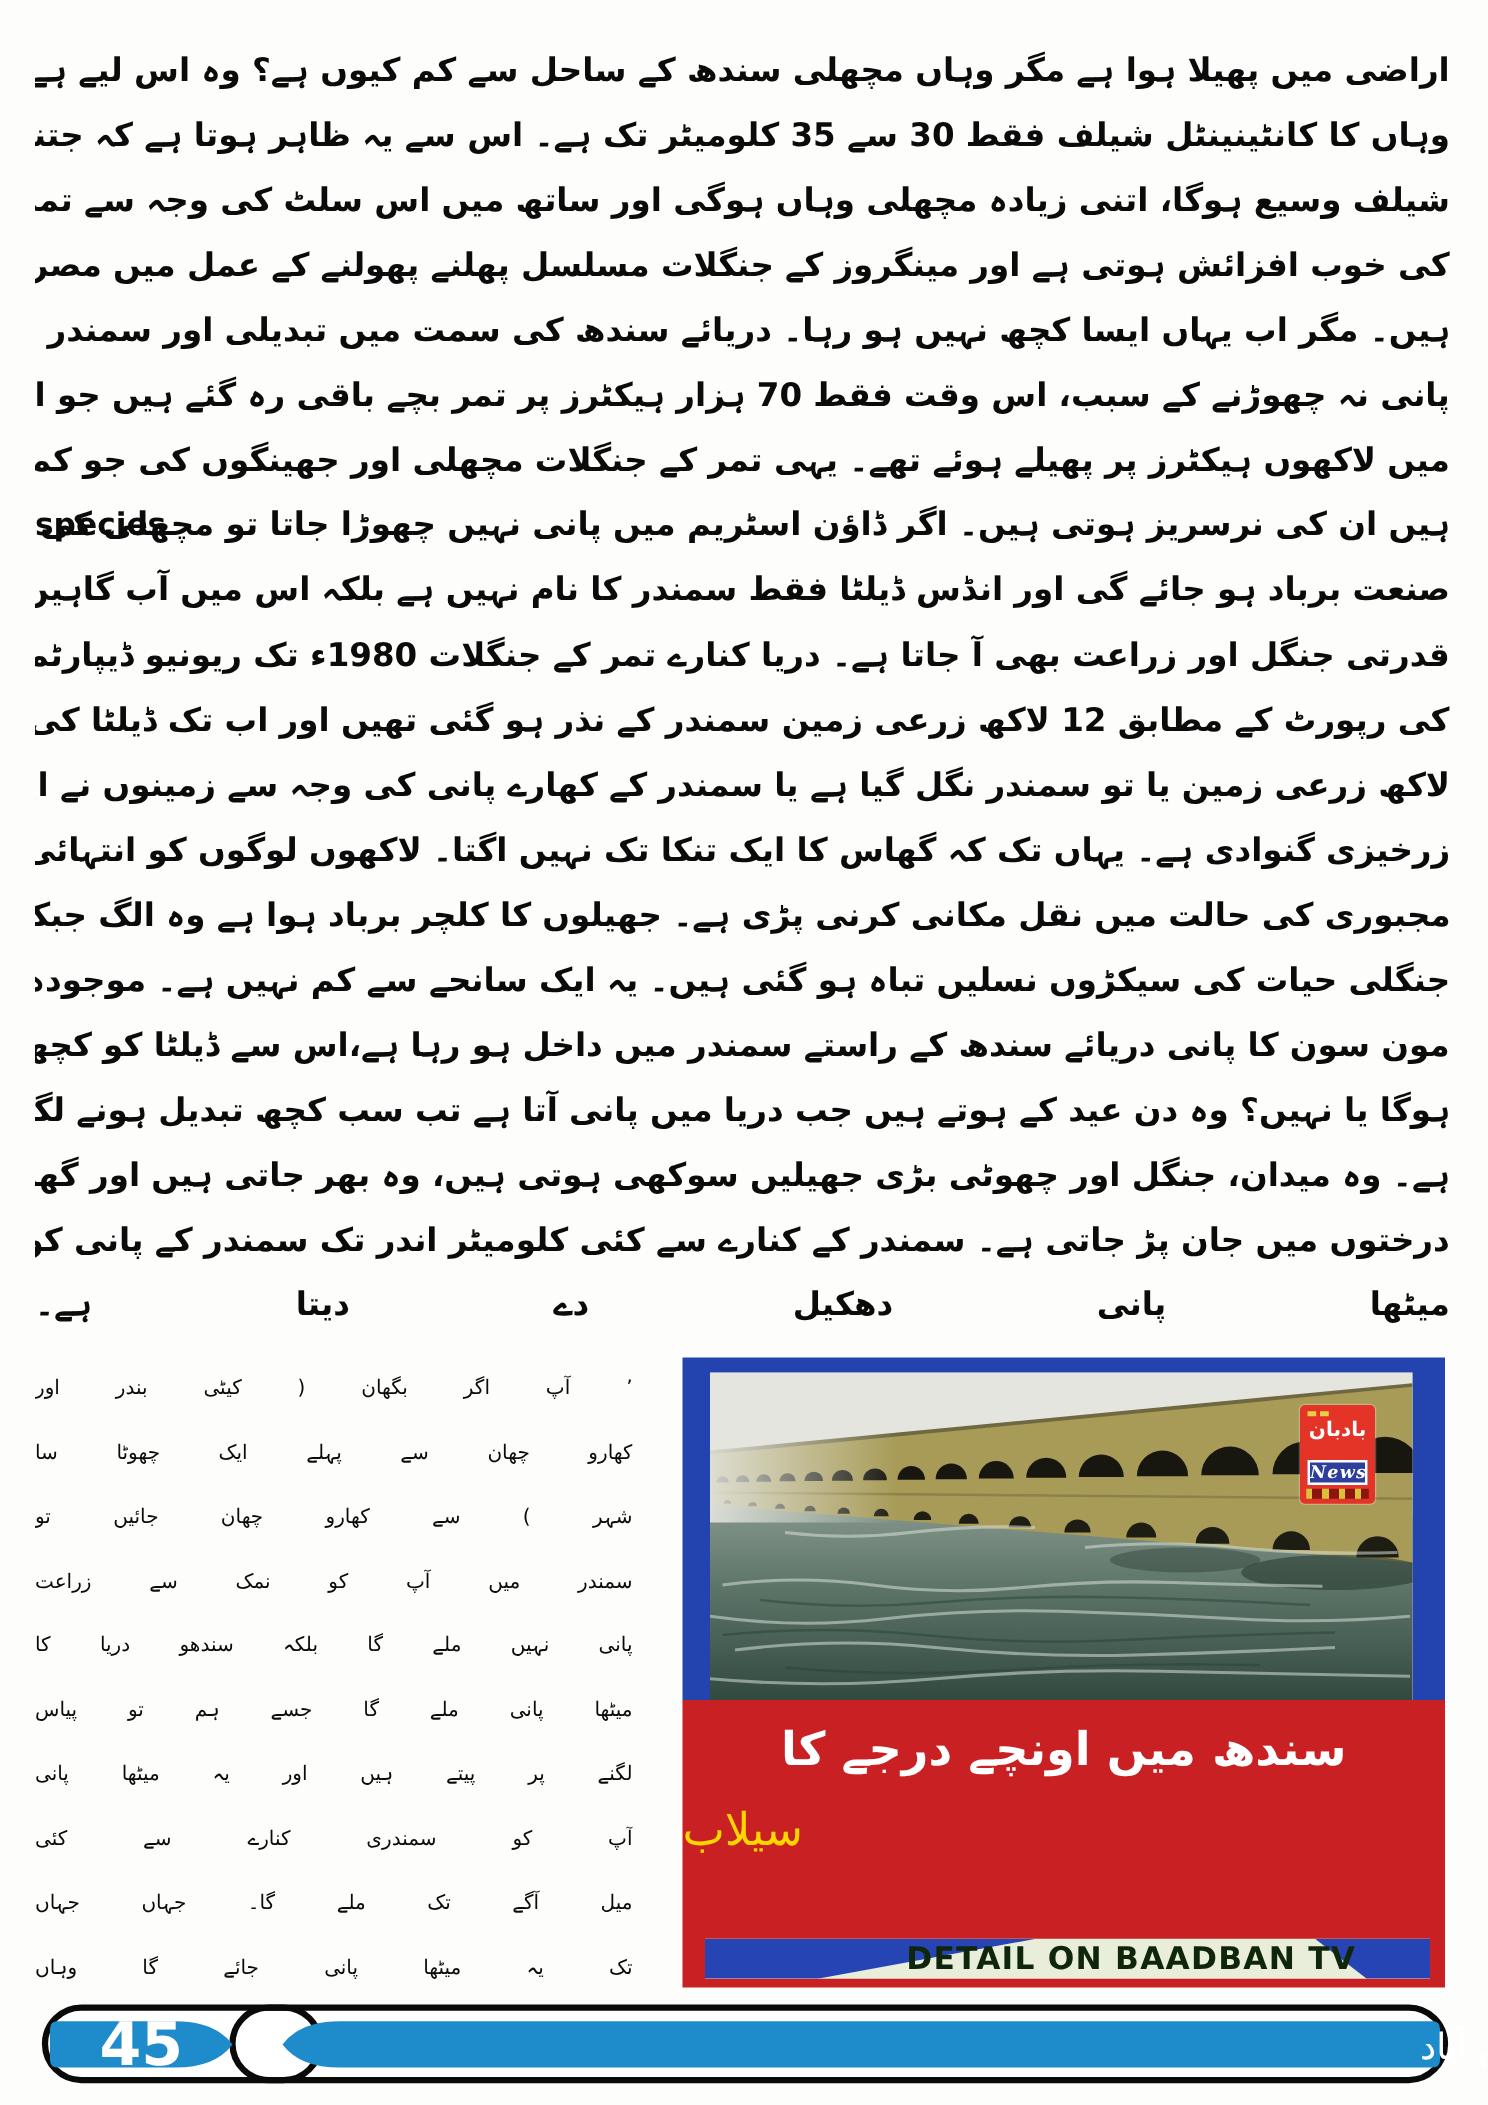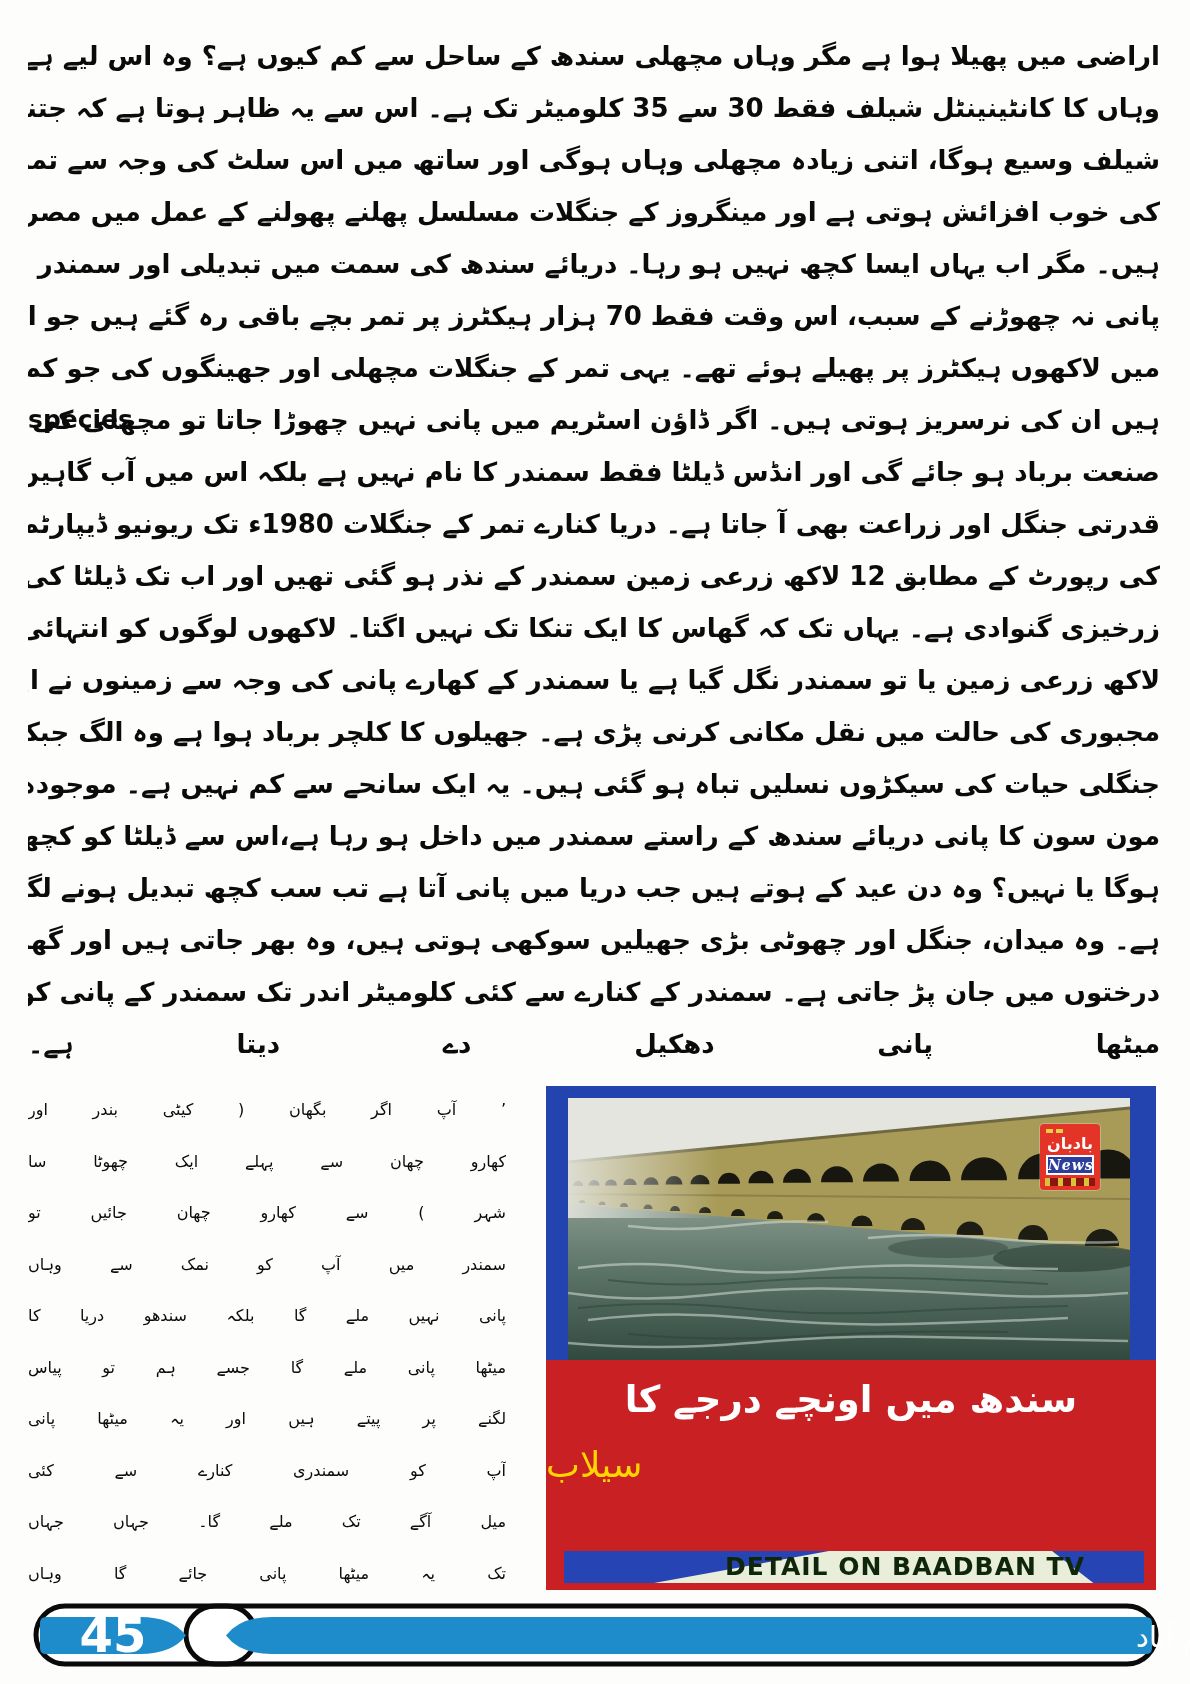--- a/index.html
+++ b/index.html
@@ -26,21 +26,21 @@
   .photo-wrap svg{display:block;}
   .news-logo{
     position:absolute;top:26px;right:30px;width:60px;
     background:#e43427;border-radius:4px;padding:2px 0 0 0;
     box-shadow:0 0 0 1px rgba(255,255,255,.25);
   }
   .logo-ticks{height:9px;padding-left:6px;display:flex;gap:3px;align-items:center;}
   .logo-ticks i{display:block;width:7px;height:4px;background:#e8cf45;}
   .logo-title{color:#fff;font-weight:bold;font-size:16px;line-height:18px;text-align:center;direction:rtl;}
   .logo-sub{
-    margin:2px 6px 0 6px;background:#2d3e9b;border:2px solid #fff;
+    margin:15px 6px 0 6px;background:#2d3e9b;border:2px solid #fff;
     color:#fff;font-family:"DejaVu Serif",serif;font-style:italic;font-weight:bold;
     font-size:14px;line-height:16px;text-align:center;letter-spacing:1px;
   }
   .logo-strip{
     height:8px;margin:3px 5px 4px 5px;background:repeating-linear-gradient(90deg,#d8c23a 0 5px,#8c1510 5px 13px);
   }
   .red-panel{position:relative;background:#c92023;height:230px;}
   .caption-1{direction:rtl;text-align:center;color:#ffffff;font-weight:bold;font-size:37px;line-height:44px;padding-top:18px;}
   .caption-2{direction:rtl;text-align:left;color:#ffd600;font-weight:normal;font-size:36px;line-height:44px;margin-top:21px;}
   .detail-strip{
@@ -69,36 +69,36 @@
   <div class="u-line">ہیں۔ مگر اب یہاں ایسا کچھ نہیں ہو رہا۔ دریائے سندھ کی سمت میں تبدیلی اور سمندر میں</div>
   <div class="u-line">پانی نہ چھوڑنے کے سبب، اس وقت فقط 70 ہزار ہیکٹرز پر تمر بچے باقی رہ گئے ہیں جو ایک زمانے</div>
   <div class="u-line">میں لاکھوں ہیکٹرز پر پھیلے ہوئے تھے۔ یہی تمر کے جنگلات مچھلی اور جھینگوں کی جو کمرشل</div>
   <div class="u-line">
     <span class="latin-float">species</span>
     <span>ہیں ان کی نرسریز ہوتی ہیں۔ اگر ڈاؤن اسٹریم میں پانی نہیں چھوڑا جاتا تو مچھلی کی</span>
   </div>
   <div class="u-line">صنعت برباد ہو جائے گی اور انڈس ڈیلٹا فقط سمندر کا نام نہیں ہے بلکہ اس میں آب گاہیں،</div>
   <div class="u-line">قدرتی جنگل اور زراعت بھی آ جاتا ہے۔ دریا کنارے تمر کے جنگلات 1980ء تک ریونیو ڈیپارٹمنٹ</div>
   <div class="u-line">کی رپورٹ کے مطابق 12 لاکھ زرعی زمین سمندر کے نذر ہو گئی تھیں اور اب تک ڈیلٹا کی 35</div>
+  <div class="u-line">لاکھ زرعی زمین یا تو سمندر نگل گیا ہے یا سمندر کے کھارے پانی کی وجہ سے زمینوں نے اپنی</div>
   <div class="u-line">زرخیزی گنوادی ہے۔ یہاں تک کہ گھاس کا ایک تنکا تک نہیں اگتا۔ لاکھوں لوگوں کو انتہائی</div>
-  <div class="u-line">لاکھ زرعی زمین یا تو سمندر نگل گیا ہے یا سمندر کے کھارے پانی کی وجہ سے زمینوں نے اپنی</div>
   <div class="u-line">مجبوری کی حالت میں نقل مکانی کرنی پڑی ہے۔ جھیلوں کا کلچر برباد ہوا ہے وہ الگ جبکہ</div>
   <div class="u-line">جنگلی حیات کی سیکڑوں نسلیں تباہ ہو گئی ہیں۔ یہ ایک سانحے سے کم نہیں ہے۔ موجودہ وقت جو</div>
   <div class="u-line">مون سون کا پانی دریائے سندھ کے راستے سمندر میں داخل ہو رہا ہے،اس سے ڈیلٹا کو کچھ فائدہ</div>
   <div class="u-line">ہوگا یا نہیں؟ وہ دن عید کے ہوتے ہیں جب دریا میں پانی آتا ہے تب سب کچھ تبدیل ہونے لگتا</div>
   <div class="u-line">ہے۔ وہ میدان، جنگل اور چھوٹی بڑی جھیلیں سوکھی ہوتی ہیں، وہ بھر جاتی ہیں اور گھاس اور</div>
   <div class="u-line">درختوں میں جان پڑ جاتی ہے۔ سمندر کے کنارے سے کئی کلومیٹر اندر تک سمندر کے پانی کو یہ</div>
   <div class="u-line">میٹھا پانی دھکیل دے دیتا ہے۔</div>
 </div>
 
 <div class="left-col">
   <div class="u-line">’ آپ اگر بگھان ( کیٹی بندر اور</div>
   <div class="u-line">کھارو چھان سے پہلے ایک چھوٹا سا</div>
   <div class="u-line">شہر ) سے کھارو چھان جائیں تو</div>
-  <div class="u-line">سمندر میں آپ کو نمک سے وہاں</div>
+  <div class="u-line">سمندر میں آپ کو نمک سے زراعت</div>
   <div class="u-line">پانی نہیں ملے گا بلکہ سندھو دریا کا</div>
   <div class="u-line">میٹھا پانی ملے گا جسے ہم تو پیاس</div>
   <div class="u-line">لگنے پر پیتے ہیں اور یہ میٹھا پانی</div>
   <div class="u-line">آپ کو سمندری کنارے سے کئی</div>
   <div class="u-line">میل آگے تک ملے گا۔ جہاں جہاں</div>
   <div class="u-line">تک یہ میٹھا پانی جائے گا وہاں</div>
 </div>
 
 <div class="media">
   <div class="photo-frame">

